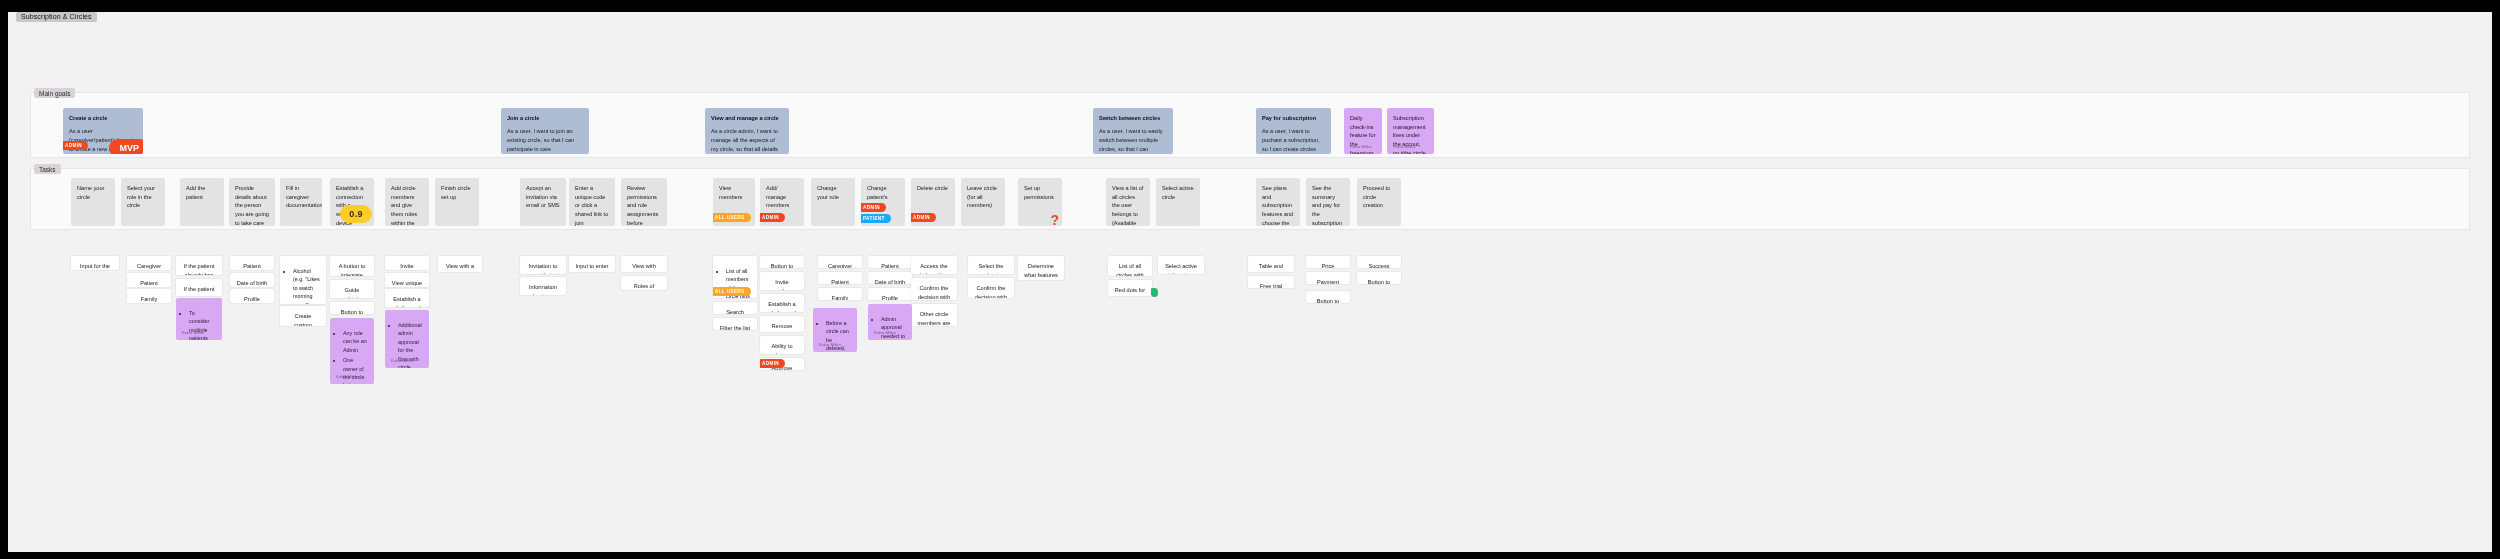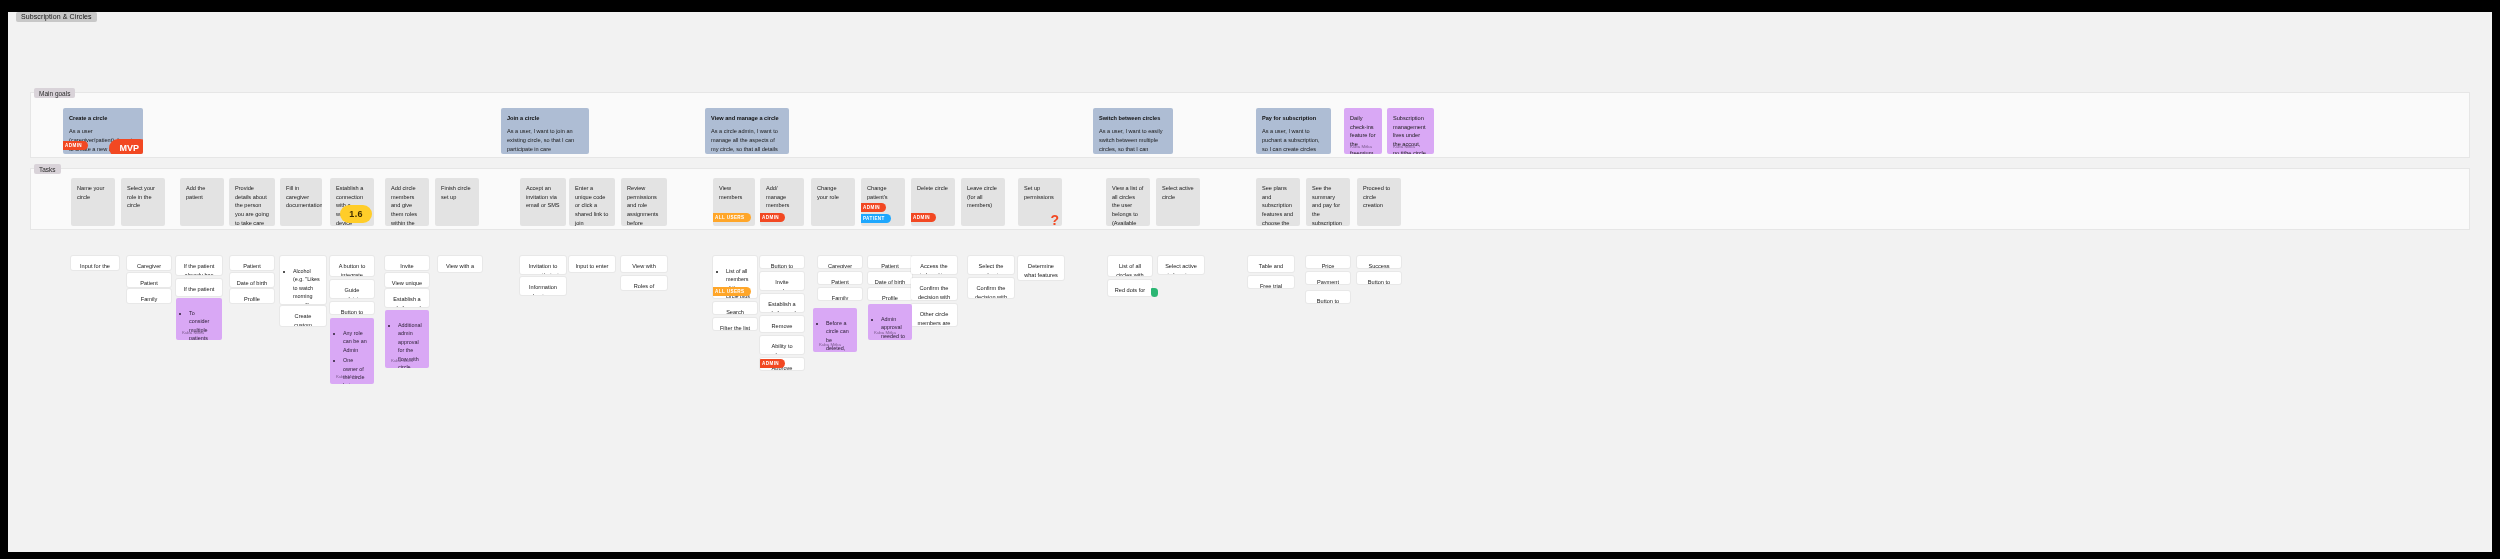--- a/index.html
+++ b/index.html
@@ -93,21 +93,21 @@
         <span class="t">Add the patient</span>
       </div>
       <div class="card task" style="left: 221px; top: 138px; width: 46px; height: 48px;">
         <span class="t">Provide details about the person you are going to take care of</span>
       </div>
       <div class="card task" style="left: 272px; top: 138px; width: 42px; height: 48px;">
         <span class="t">Fill in caregiver documentation</span>
       </div>
       <div class="card task" style="left: 322px; top: 138px; width: 44px; height: 48px;">
         <span class="t">Establish a connection with a wearable device</span>
-        <div class="badge b-20" style="right: 2px; bottom: 3px;">1.6</div>
+        <div class="badge b-20" style="right: 2px; bottom: 3px;">0.9</div>
       </div>
       <div class="card task" style="left: 377px; top: 138px; width: 44px; height: 48px;">
         <span class="t">Add circle members and give them roles within the circle</span>
       </div>
       <div class="card task" style="left: 427px; top: 138px; width: 44px; height: 48px;">
         <span class="t">Finish circle set up</span>
       </div>
       <div class="card task" style="left: 512px; top: 138px; width: 46px; height: 48px;">
         <span class="t">Accept an invitation via email or SMS</span>
       </div>

